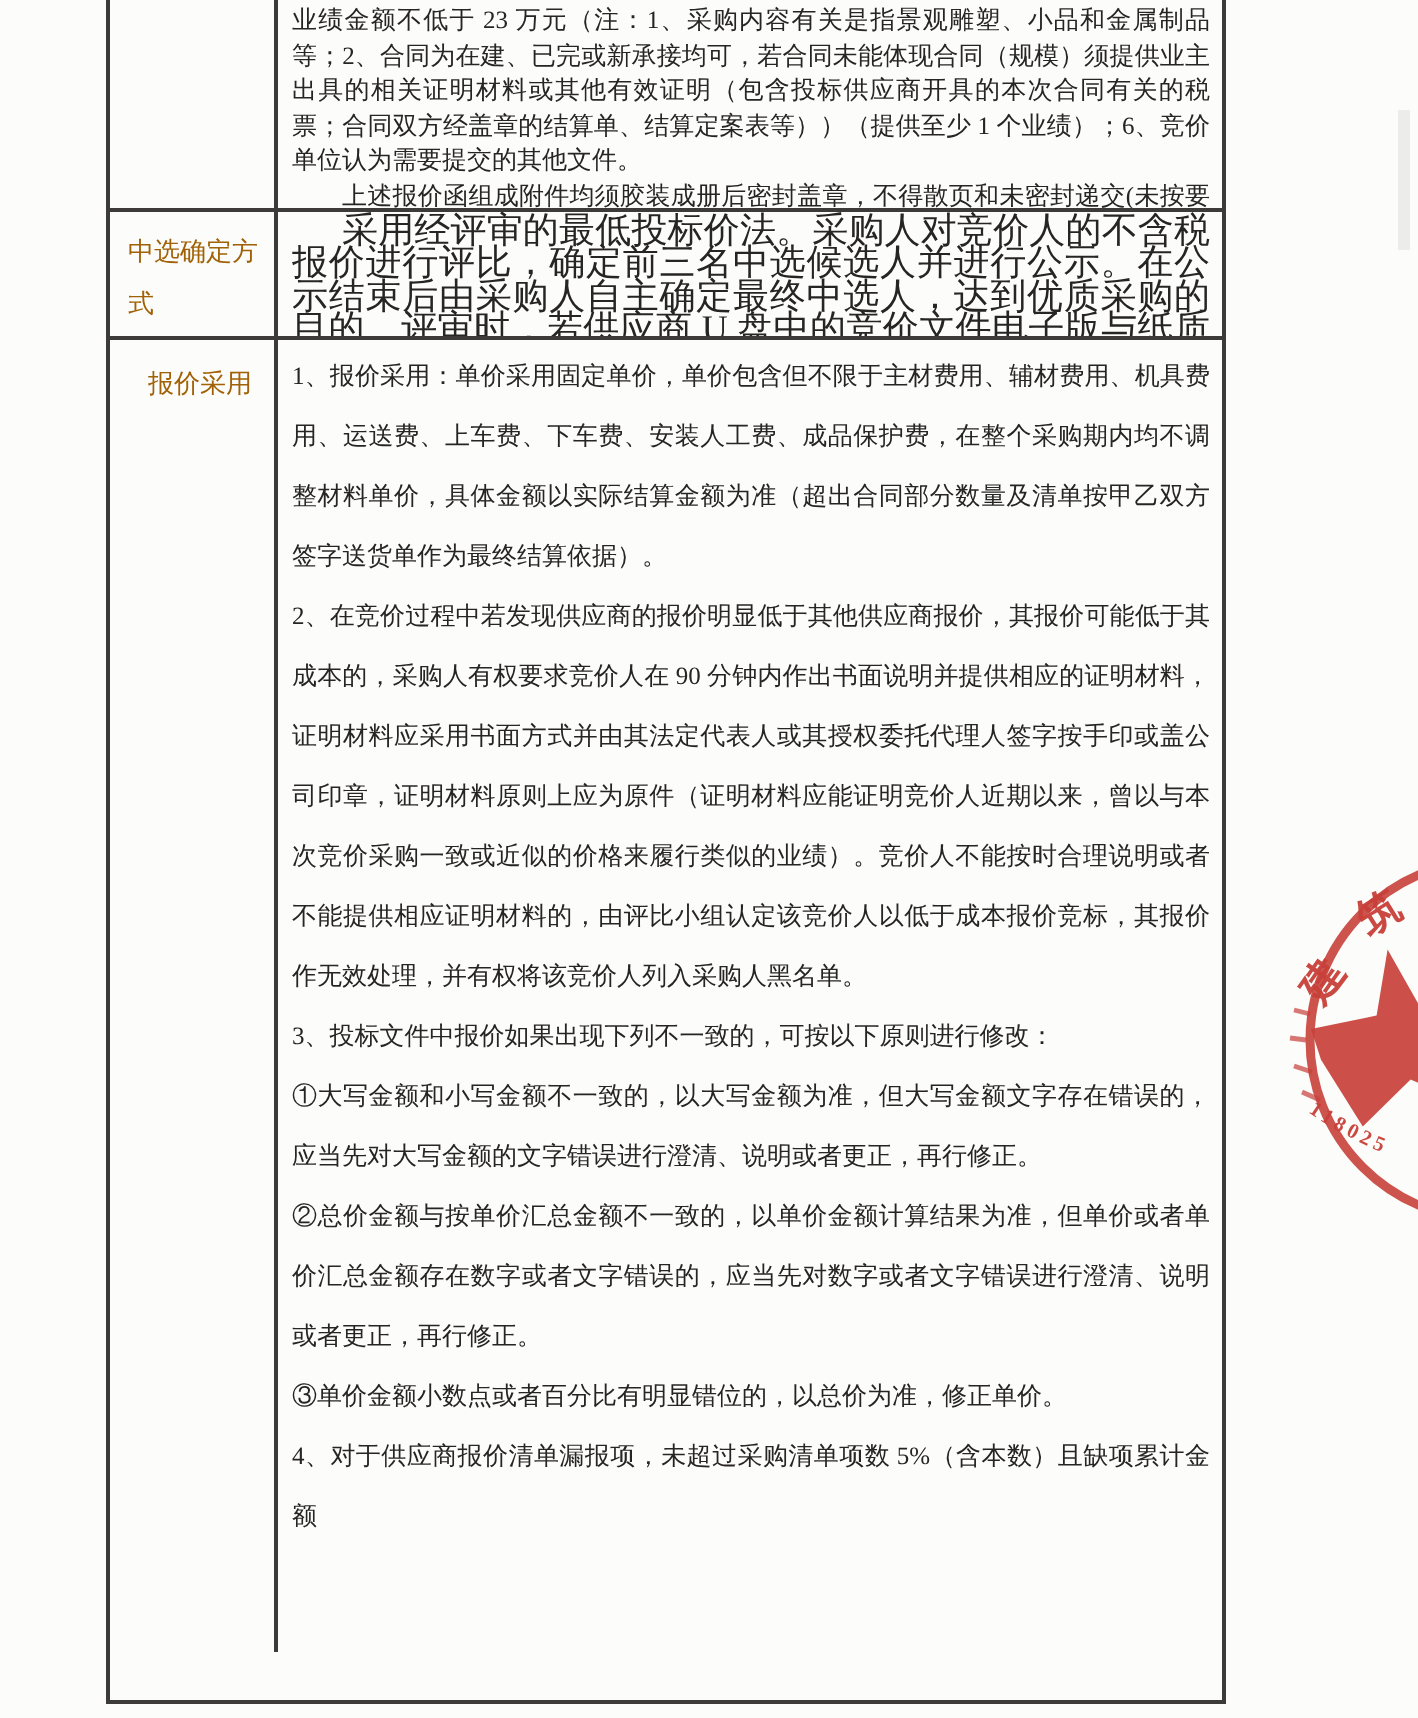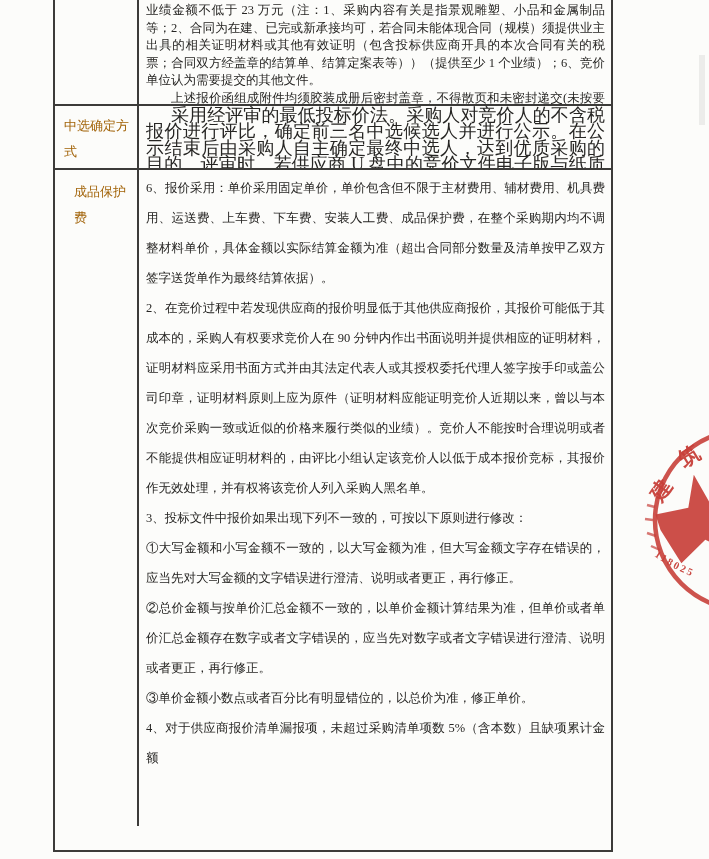--- a/index.html
+++ b/index.html
@@ -85,24 +85,24 @@
       <div class="cell-label">
         <span>中选确定方式</span>
       </div>
       <div class="cell-content">
         <p class="indent">采用经评审的最低投标价法。采购人对竞价人的不含税报价进行评比，确定前三名中选候选人并进行公示。在公示结束后由采购人自主确定最终中选人，达到优质采购的目的。评审时，若供应商 U 盘中的竞价文件电子版与纸质竞价文件不一致时，按照供应商提交的纸质竞价文件进行评比。</p>
       </div>
     </div>
 
     <div class="row r3">
       <div class="cell-label">
-        <span>成品保护费</span>
+        <span>报价采用</span>
       </div>
       <div class="cell-content">
-        <p>6、报价采用：单价采用固定单价，单价包含但不限于主材费用、辅材费用、机具费用、运送费、上车费、下车费、安装人工费、成品保护费，在整个采购期内均不调整材料单价，具体金额以实际结算金额为准（超出合同部分数量及清单按甲乙双方签字送货单作为最终结算依据）。</p>
+        <p>1、报价采用：单价采用固定单价，单价包含但不限于主材费用、辅材费用、机具费用、运送费、上车费、下车费、安装人工费、成品保护费，在整个采购期内均不调整材料单价，具体金额以实际结算金额为准（超出合同部分数量及清单按甲乙双方签字送货单作为最终结算依据）。</p>
         <p>2、在竞价过程中若发现供应商的报价明显低于其他供应商报价，其报价可能低于其成本的，采购人有权要求竞价人在 90 分钟内作出书面说明并提供相应的证明材料，证明材料应采用书面方式并由其法定代表人或其授权委托代理人签字按手印或盖公司印章，证明材料原则上应为原件（证明材料应能证明竞价人近期以来，曾以与本次竞价采购一致或近似的价格来履行类似的业绩）。竞价人不能按时合理说明或者不能提供相应证明材料的，由评比小组认定该竞价人以低于成本报价竞标，其报价作无效处理，并有权将该竞价人列入采购人黑名单。</p>
         <p>3、投标文件中报价如果出现下列不一致的，可按以下原则进行修改：</p>
         <p>①大写金额和小写金额不一致的，以大写金额为准，但大写金额文字存在错误的，应当先对大写金额的文字错误进行澄清、说明或者更正，再行修正。</p>
         <p>②总价金额与按单价汇总金额不一致的，以单价金额计算结果为准，但单价或者单价汇总金额存在数字或者文字错误的，应当先对数字或者文字错误进行澄清、说明或者更正，再行修正。</p>
         <p>③单价金额小数点或者百分比有明显错位的，以总价为准，修正单价。</p>
         <p>4、对于供应商报价清单漏报项，未超过采购清单项数 5%（含本数）且缺项累计金额</p>
       </div>
     </div>
 
   </div>

